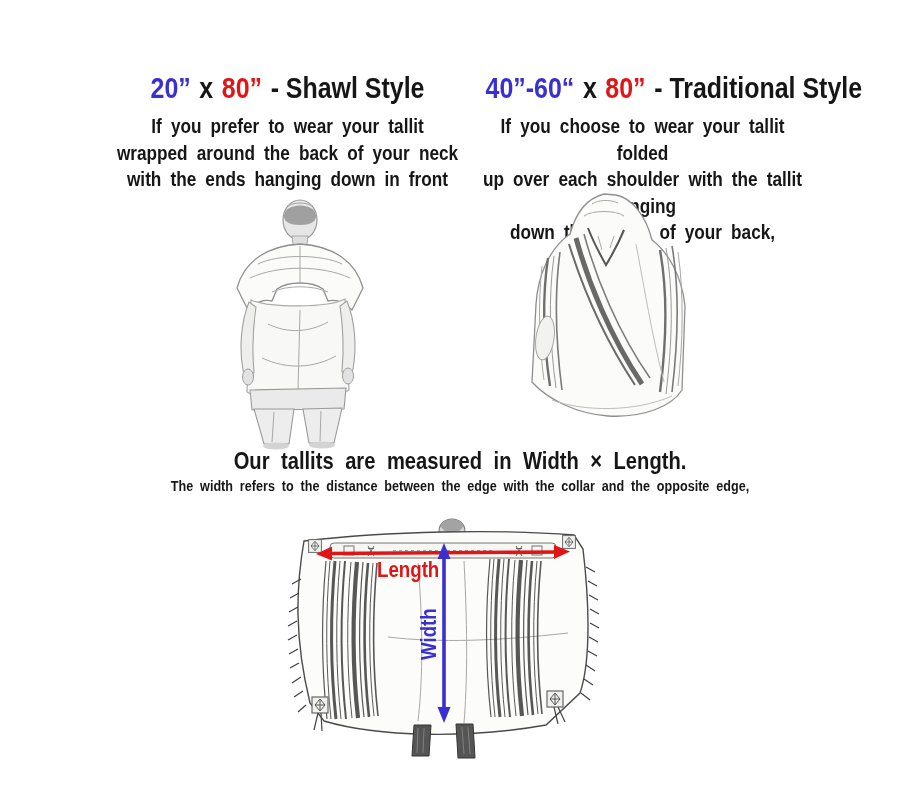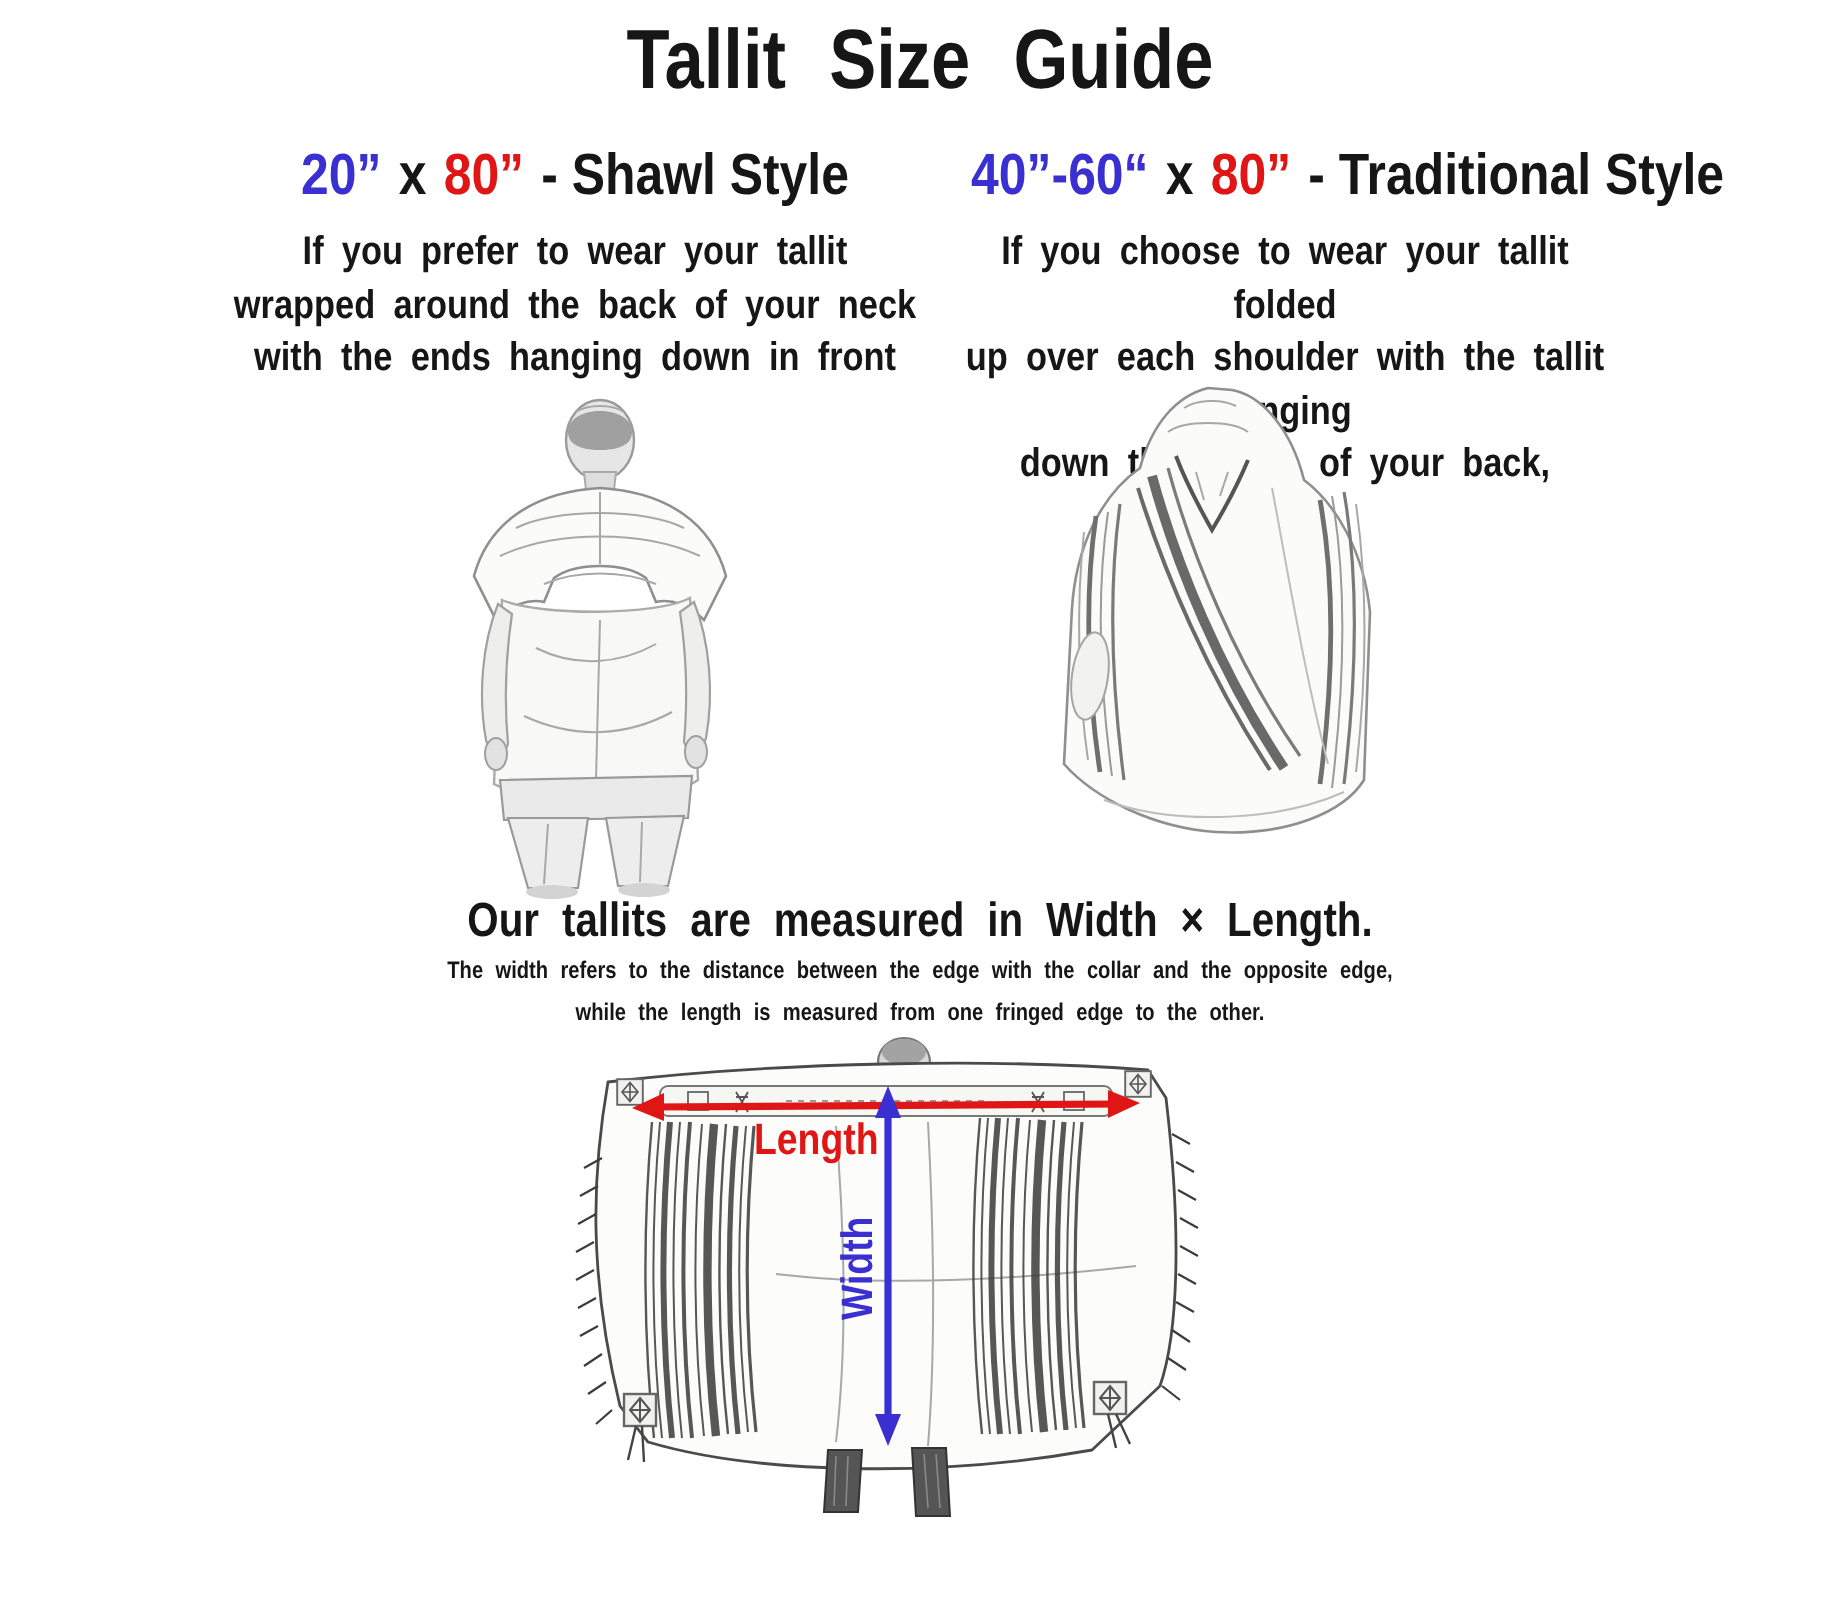--- a/index.html
+++ b/index.html
@@ -22,40 +22,37 @@
   .c-blue { color:#3a2fd0; }
   .c-red  { color:#e01616; }
   .desc { margin-top:9px; font-size:20px; font-weight:700; line-height:26.5px; word-spacing:5px; }
 
   .fig { position:absolute; }
   .fig-left  { left:208px; top:192px; width:182px; height:258px; }
   .fig-right { left:492px; top:186px; width:220px; height:252px; }
 
   .measure { position:absolute; top:447px; left:0; width:920px; text-align:center; }
   .measure-hdr  { font-size:24px; font-weight:700; word-spacing:7px; }
-  .measure-line { font-size:12px; font-weight:700; line-height:21px; word-spacing:4px; }
+  .measure-line { font-size:15px; font-weight:700; line-height:21px; word-spacing:4px; }
   .measure .squeeze { display:block; }
 
   .diagram { position:absolute; left:268px; top:517px; width:354px; height:253px; }
 
   svg { display:block; }
   .sketch-fill   { fill:#fbfbfa; stroke:#8f8f8f; stroke-width:1.3; }
   .sketch-line   { fill:none; stroke:#a8a8a8; stroke-width:1; }
   .arrow-red  { stroke:#e01616; }
   .arrow-blue { stroke:#3a2fd0; }
   .svg-label { font-family:"Liberation Sans", sans-serif; font-weight:700; font-size:22px; }
 </style>
 </head>
 <body>
 
 <div id="canvas">
 
-  <div class="page-title">
-    <span class="squeeze" style="display:block;">Tallit Size Guide</span>
-  </div>
 
   <div class="col col-left">
     <div class="size-hdr">
       <span class="c-blue">20”</span><span>x</span><span class="c-red">80”</span><span>- Shawl Style</span>
     </div>
     <div class="desc">
       <div>If you prefer to wear your tallit</div>
       <div>wrapped around the back of your neck</div>
       <div>with the ends hanging down in front</div>
     </div>
@@ -138,23 +135,20 @@
       </g>
     </svg>
   </div>
 
   <div class="measure">
     <div class="measure-hdr">
       <span class="squeeze">Our tallits are measured in Width × Length.</span>
     </div>
     <div class="measure-line">
       <span class="squeeze">The width refers to the distance between the edge with the collar and the opposite edge,</span>
-    </div>
-    <div class="measure-line">
-      <span class="squeeze">while the length is measured from one fringed edge to the other.</span>
     </div>
   </div>
 
   <div class="diagram">
     <svg width="354" height="253" viewBox="0 0 354 253">
       <defs>
         <g id="stripeband" stroke="#3b3b3b" fill="none" opacity="0.85">
           <path d="M0,0 C-5,55 -4,112 1,158" stroke-width="1.2"></path>
           <path d="M4,0 C-1,55 0,112 5,158" stroke-width="1"></path>
           <path d="M9,0 C4,55 5,112 10,158" stroke-width="3"></path>

